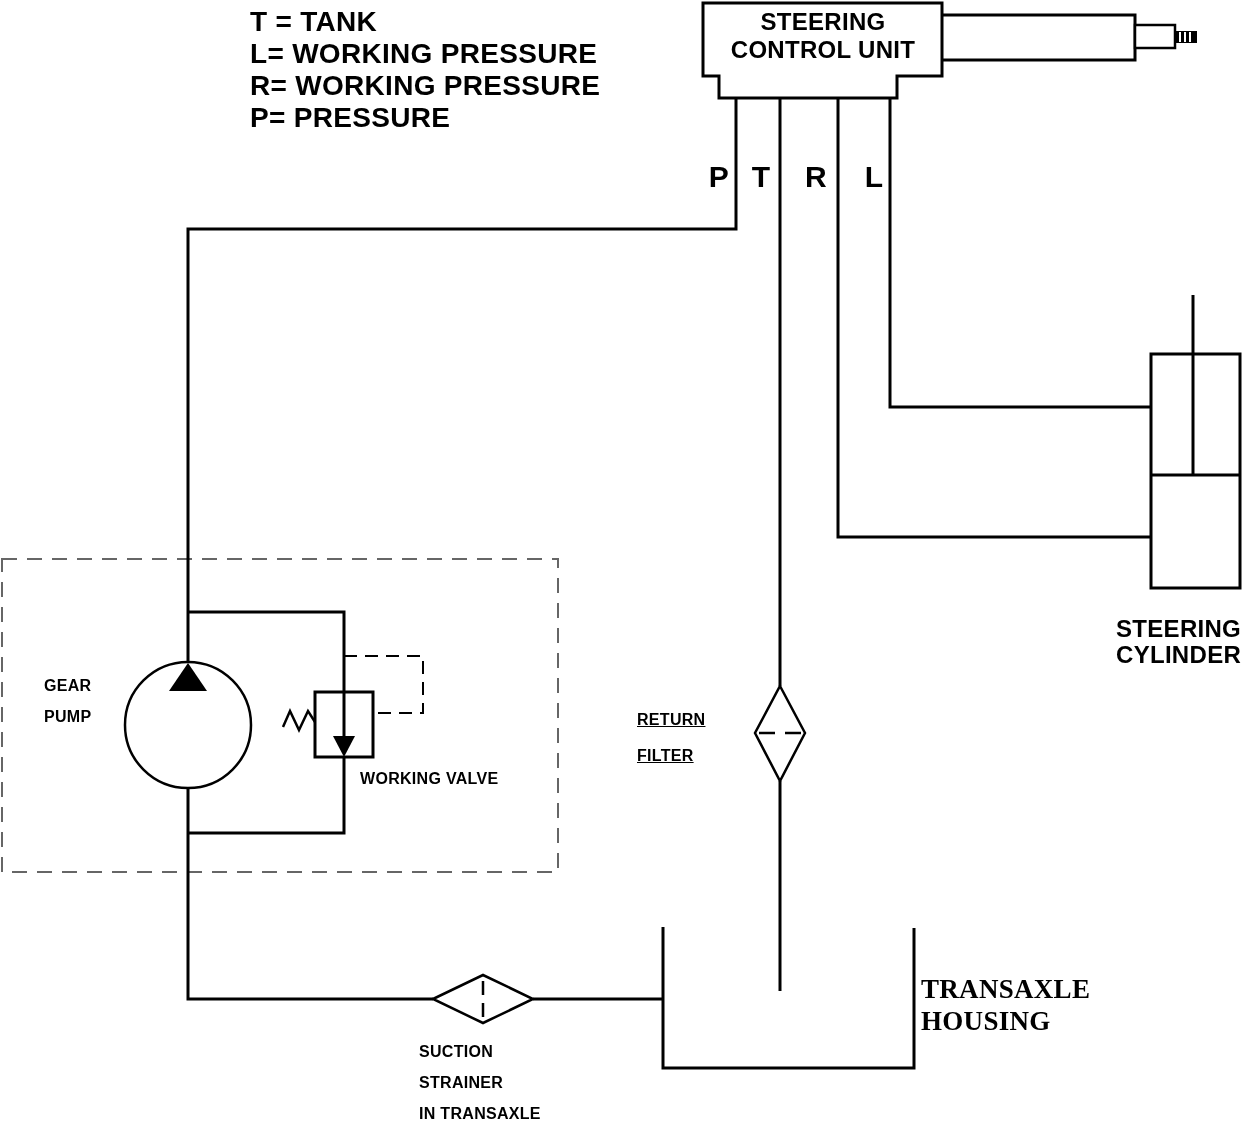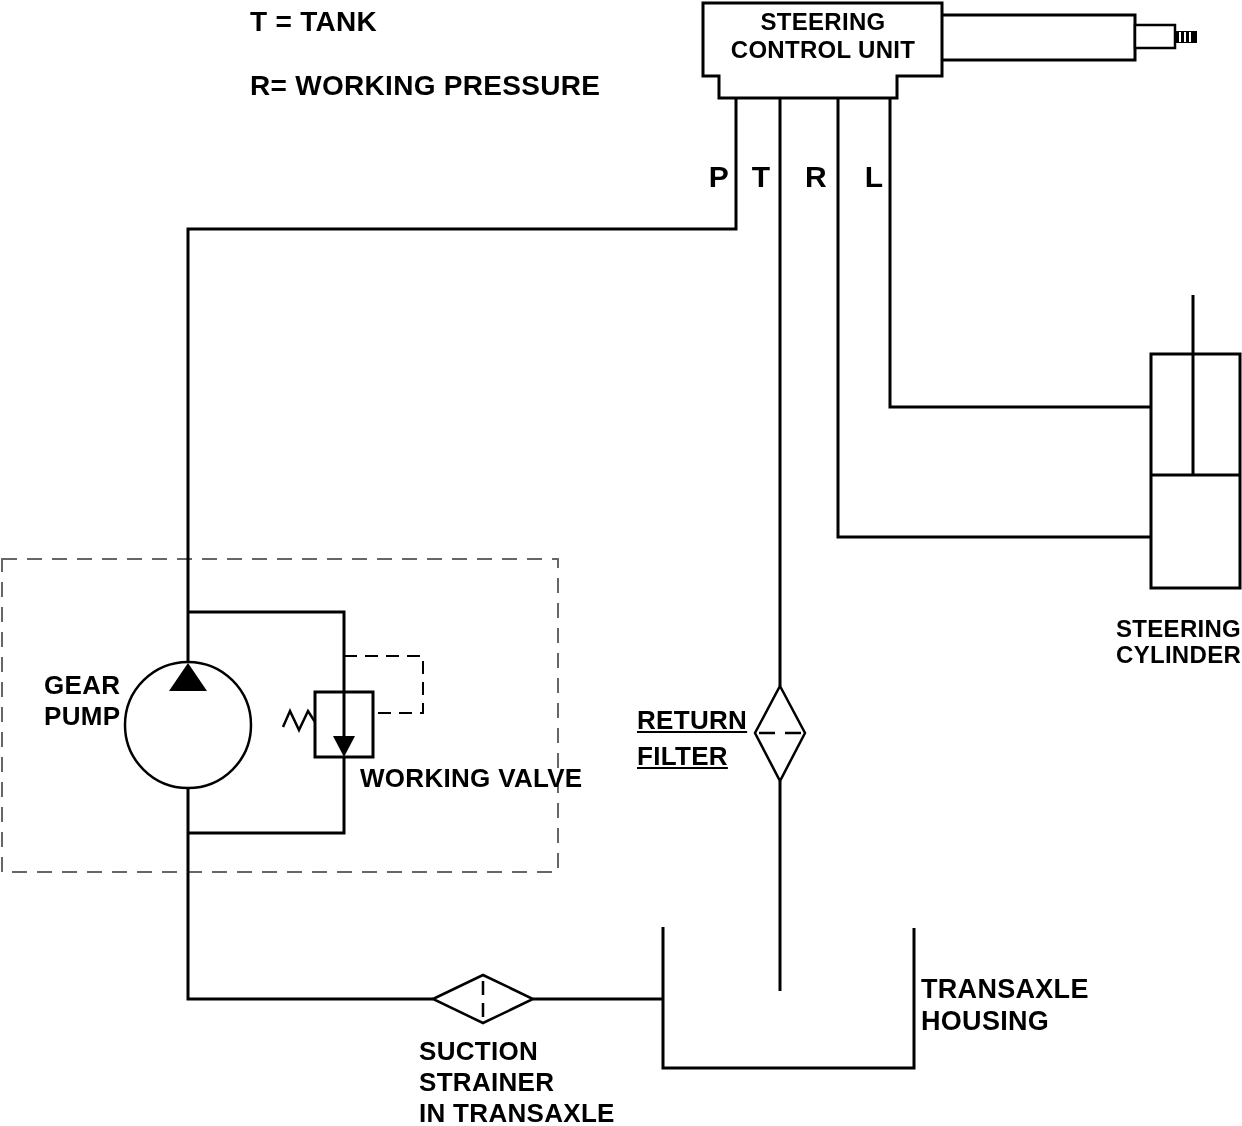--- a/index.html
+++ b/index.html
@@ -21,21 +21,21 @@
     top: 0;
   }
   .label {
     position: absolute;
     color: #000000;
     font-family: "Liberation Sans", sans-serif;
     font-weight: bold;
     white-space: pre-line;
     letter-spacing: 0.3px;
     line-height: 31px;
-    font-size: 26px;
+    font-size: 16px;
   }
   .legend-line {
     font-size: 28px;
     line-height: 32px;
   }
   .cu-label {
     font-size: 24px;
     line-height: 28px;
     text-align: center;
   }
@@ -48,20 +48,21 @@
     font-size: 24px;
     line-height: 26px;
   }
   .rf-label {
     line-height: 36px;
     text-decoration: underline;
   }
   .th-label {
     font-size: 27px;
     line-height: 32px;
+    font-family: Liberation Serif, serif;
   }
 </style>
 </head>
 <body>
 
 <div id="stage">
 
   <svg id="linework" width="1242" height="1126" viewBox="0 0 1242 1126" fill="none" stroke="#000000">
 
     <rect x="2" y="559" width="556" height="313" stroke="#666666" stroke-width="2" stroke-dasharray="15 10"></rect>
@@ -101,21 +102,23 @@
     <polygon points="433,999 483,975 533,999 483,1023" stroke-width="2.5" fill="#ffffff"></polygon>
     <line x1="483" y1="981" x2="483" y2="1017" stroke-width="2.5" stroke-dasharray="14 8"></line>
 
     <polygon points="780,686 805,733 780,781 755,733" stroke-width="2.5" fill="#ffffff"></polygon>
     <line x1="759" y1="733" x2="801" y2="733" stroke-width="2.5" stroke-dasharray="16 10"></line>
 
     <path d="M663,927 V1068 H914 V928" stroke-width="3"></path>
   </svg>
 
   <div class="label legend-line" style="left:250px; top:6px;">T = TANK</div>
+  <div class="label legend-line" style="left:250px; top:38px;">L= WORKING PRESSURE</div>
   <div class="label legend-line" style="left:250px; top:70px;">R= WORKING PRESSURE</div>
+  <div class="label legend-line" style="left:250px; top:102px;">P= PRESSURE</div>
 
   <div class="label cu-label" style="left:704px; top:8px; width:238px;">STEERING
 CONTROL UNIT</div>
 
   <div class="label port-label" style="left:700px; top:162px; width:38px;">P</div>
   <div class="label port-label" style="left:742px; top:162px; width:38px;">T</div>
   <div class="label port-label" style="left:797px; top:162px; width:38px;">R</div>
   <div class="label port-label" style="left:855px; top:162px; width:38px;">L</div>
 
   <div class="label cyl-label" style="left:1116px; top:616px;">STEERING

